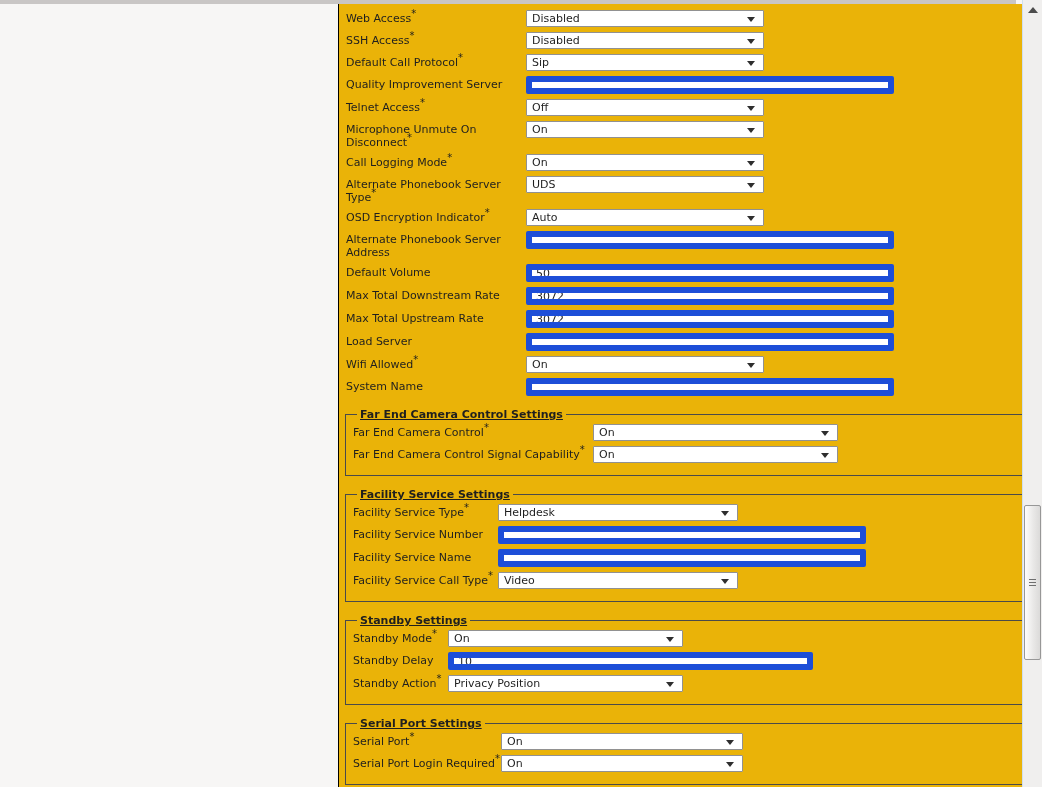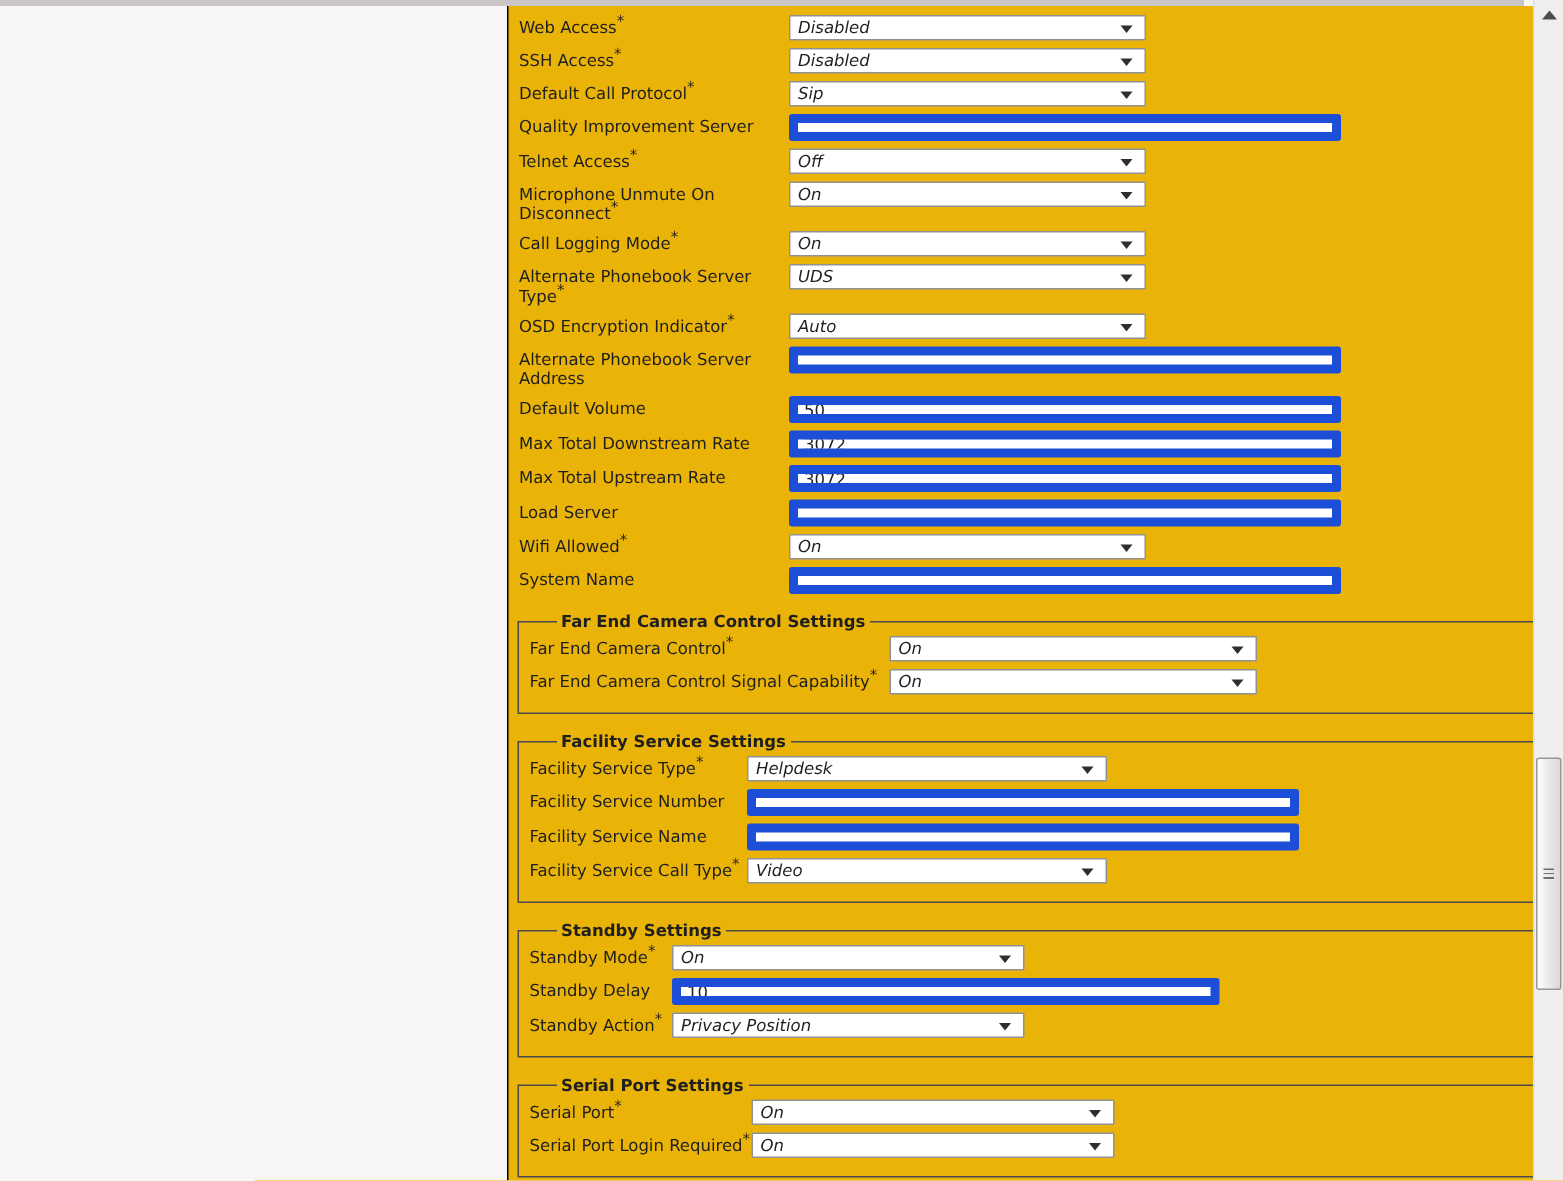--- a/index.html
+++ b/index.html
@@ -17,42 +17,42 @@
     padding-top:6px; overflow:hidden;
   }
   .form-row { display:flex; align-items:flex-start; margin-bottom:5px; }
   .row-label { flex-shrink:0; padding-top:2px; line-height:13px; }
   sup.req { font-size:10px; line-height:0; }
   
   .combobox {
     position:relative; height:17px; background:#fff;
     border:1px solid #919191; border-radius:1px; flex-shrink:0;
   }
-  .cb-value { display:block; padding:1px 18px 0 5px; line-height:14px; white-space:nowrap; overflow:hidden;font-style:italic; }
+  .cb-value { display:block; padding:1px 18px 0 5px; line-height:14px; white-space:nowrap; overflow:hidden; }
   .cb-arrow {
     position:absolute; right:8px; top:6px; width:0; height:0;
     border-left:4px solid transparent; border-right:4px solid transparent;
     border-top:5px solid #2e2e2e;
   }
   
   .text-input {
     height:18px; border:6px solid #1d4ed8; border-radius:2px; background:#fff;
     font-family:"DejaVu Sans","Liberation Sans",sans-serif; font-size:11px; color:#1f1f1f;
     padding:0 4px; margin:0;
   }
   
   #main-rows .form-row { padding-left:7px; }
   #main-rows .row-label { width:180px; }
   #main-rows .combobox { width:238px; }
   #main-rows .text-input { width:368px; }
   fieldset {
     margin:12px 5px 0 6px; border:1px solid #4a4a4a; border-radius:0;
     padding:3px 0 7px 7px;
   }
-  legend { font-weight:bold; padding:0 3px; margin-left:18px; }
+  legend { font-weight:bold; padding:0 3px; margin-left:4px;text-decoration:underline; }
   fieldset[data-section="fecc"]     .row-label { width:240px; }
   fieldset[data-section="fecc"]     .combobox  { width:245px; }
   fieldset[data-section="facility"] .row-label { width:145px; }
   fieldset[data-section="facility"] .combobox  { width:240px; }
   fieldset[data-section="facility"] .text-input{ width:368px; }
   fieldset[data-section="standby"]  .row-label { width:95px; }
   fieldset[data-section="standby"]  .combobox  { width:235px; }
   fieldset[data-section="standby"]  .text-input{ width:365px; }
   fieldset[data-section="serial"]   .row-label { width:148px; }
   fieldset[data-section="serial"]   .combobox  { width:242px; }

